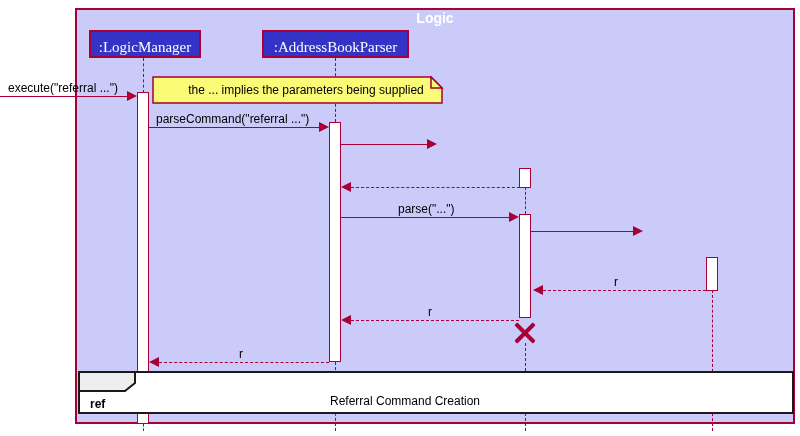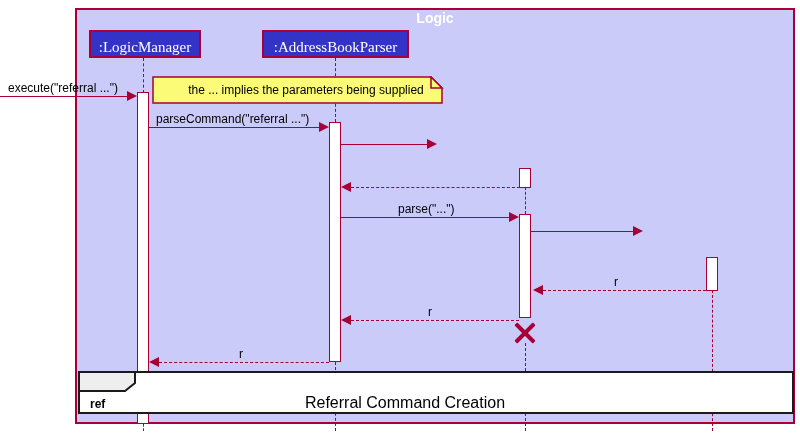--- a/index.html
+++ b/index.html
@@ -34,21 +34,21 @@
     position:absolute;left:78px;top:371px;width:716px;height:43px;background:#ffffff;
     border:2px solid #1a1a1a;box-sizing:border-box;z-index:5;
   }
   .ref-keyword{
     position:absolute;left:-2px;top:-2px;width:58px;height:21px;z-index:6;
   }
   .ref-keyword-text{
     position:absolute;left:12px;top:2px;font-size:12px;font-weight:bold;color:#000;z-index:7;margin-top:24px;
   }
   .ref-title{
-    position:absolute;left:0;top:21px;width:650px;text-align:center;font-size:16px;color:#000;
+    position:absolute;left:0;top:21px;width:650px;text-align:center;font-size:12px;color:#000;
   }
 </style>
 </head>
 <body>
 
 <div class="canvas">
 
   <div class="frame"></div>
   <div class="frame-title">Logic</div>
 

